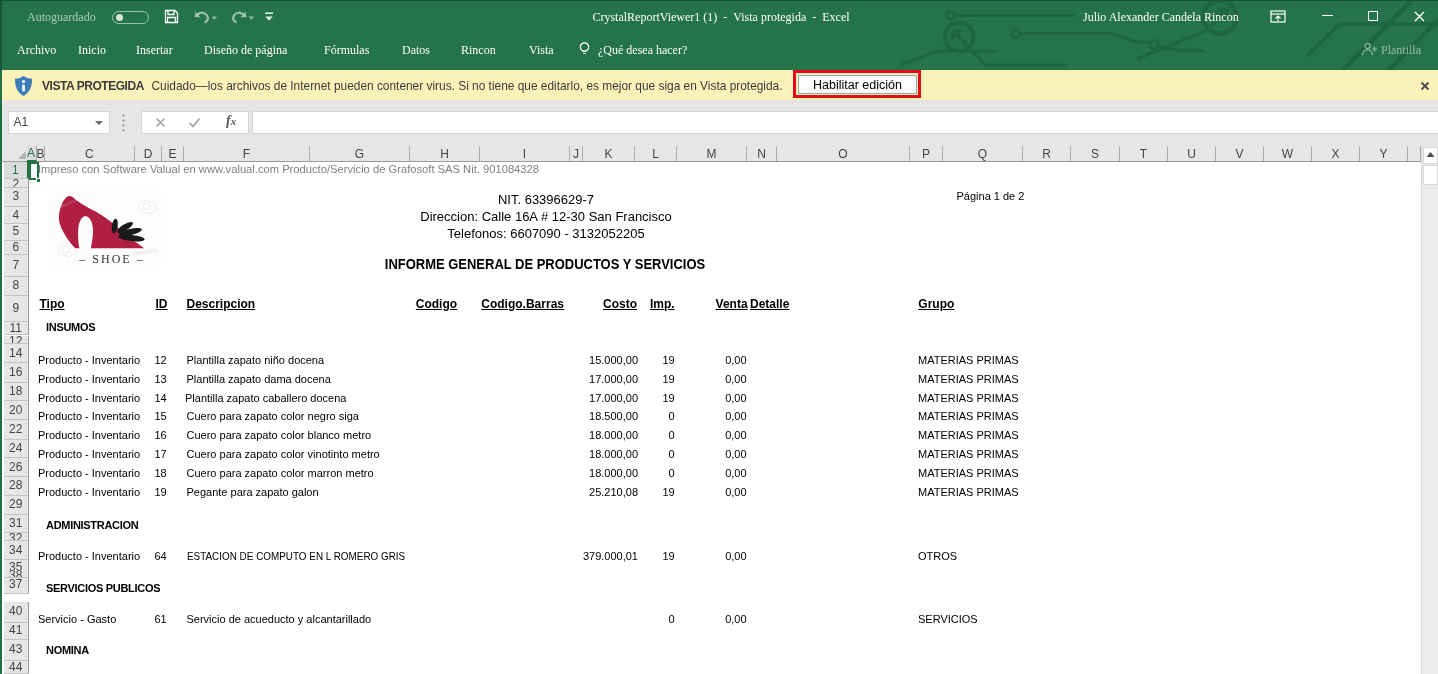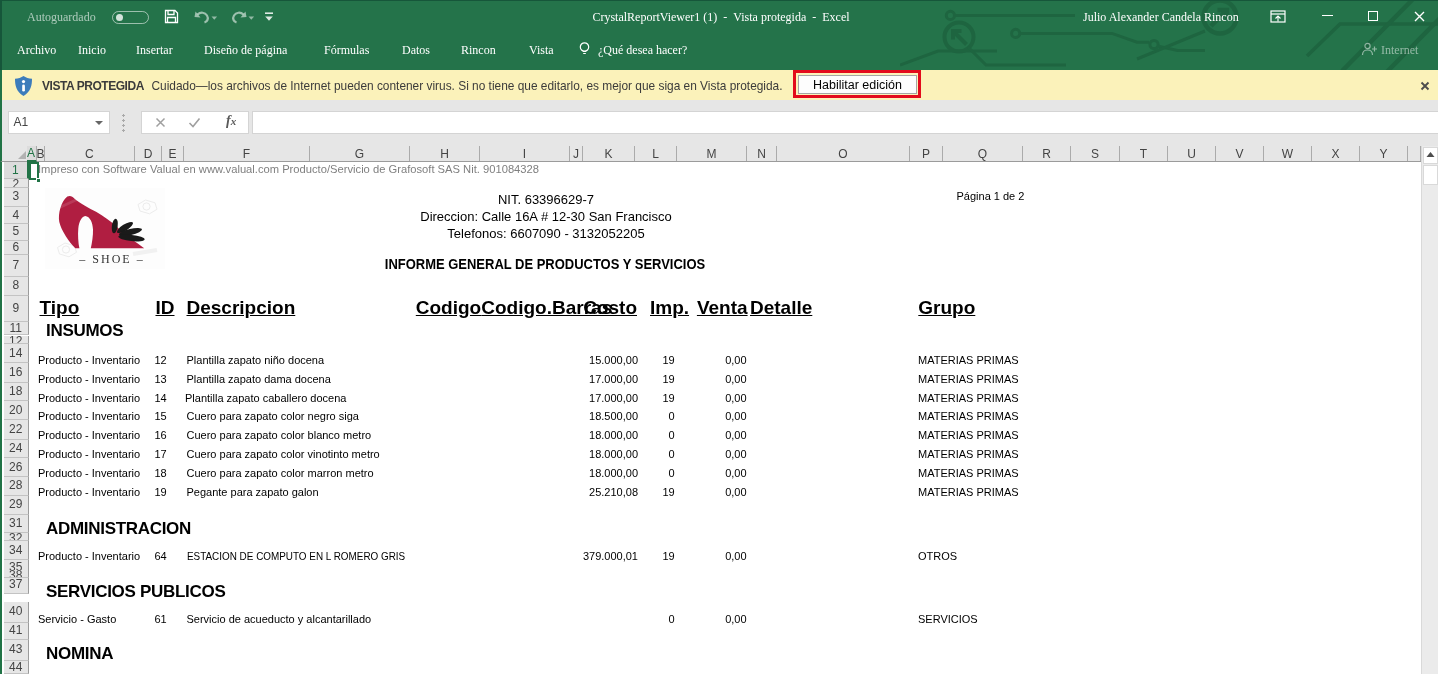--- a/index.html
+++ b/index.html
@@ -7,22 +7,22 @@
 .abs{position:absolute;}
 #chrome{left:0;top:0;width:1438px;height:70px;background:#24734a;border-top:1.5px solid #16563a;border-left:2.5px solid #16563a;font-family:Liberation Serif, serif;}
 .wt{color:#fff;font-size:12px;}
 #ybar{left:0;top:70px;width:1438px;height:30px;background:#fbf2ba;border-left:2px solid #217346;}
 #fbar{left:0;top:100px;width:1438px;height:45.5px;background:#e6e6e6;border-left:2px solid #217346;}
 .wbox{background:#fff;border:1px solid #d4d4d4;}
 #colhead{left:0;top:145.5px;width:1438px;height:16px;background:#e6e6e6;border-left:2px solid #217346;border-bottom:1px solid #9b9b9b;}
 .ch{position:absolute;top:0;height:15px;font-size:12px;color:#444;text-align:center;line-height:16px;border-right:1px solid #ababab;overflow:hidden;}
 .rh{position:absolute;left:2px;width:24.5px;background:#e6e6e6;border-bottom:1px solid #c3c3c3;border-right:1px solid #9b9b9b;font-size:12px;color:#444;text-align:center;overflow:hidden;}
 .txt{position:absolute;white-space:nowrap;font-size:11px;color:#000;}
-.sect{position:absolute;white-space:nowrap;font-size:17px;letter-spacing:-.3px;font-weight:bold;color:#000;}
-.hdr{position:absolute;white-space:nowrap;font-size:19px;font-weight:bold;color:#000;text-decoration:underline;}
+.sect{position:absolute;white-space:nowrap;font-size:11px;letter-spacing:-.3px;font-weight:bold;color:#000;}
+.hdr{position:absolute;white-space:nowrap;font-size:12px;font-weight:bold;color:#000;text-decoration:underline;}
 .rnum{text-align:right;}
 </style></head>
 <body>
 
 <div class="abs" id="chrome">
 <svg class="abs" style="left:898px;top:0" width="540" height="70" viewBox="0 0 540 70" fill="none">
 <g stroke="#1e6540" stroke-width="3">
 <circle cx="50.4" cy="14.4" r="4.1"></circle>
 <path d="M55 14.4 H175"></path>
 <circle cx="59" cy="36" r="14.5" stroke-width="4"></circle>
@@ -87,21 +87,21 @@
 <path d="M4.8 10.5 h3.4 M5.2 12.5 h2.6" stroke="#fff" stroke-width="1.2"></path>
     </svg>
 <div class="abs wt" style="left:596px;top:42px">¿Qué desea hacer?</div>
 <svg class="abs" style="left:1359px;top:41px" width="17" height="14" viewBox="0 0 17 14">
 <g stroke="rgba(255,255,255,.5)" fill="none" stroke-width="1.2">
 <circle cx="6.5" cy="4" r="2.6"></circle>
         <path d="M1.5 13 C1.5 9.5 4 8 6.5 8 C9 8 11.5 9.5 11.5 13"></path>
 <path d="M13.5 4.5 v5 M11 7 h5"></path>
       </g>
     </svg>
-<div class="abs" style="left:1379px;top:42px;font-size:12px;color:rgba(255,255,255,.5)">Internet</div>
+<div class="abs" style="left:1379px;top:42px;font-size:12px;color:rgba(255,255,255,.5)">Plantilla</div>
 </div>
 <div class="abs" id="ybar"></div>
 <svg class="abs" style="left:14.5px;top:75.5px" width="17" height="20" viewBox="0 0 17 20">
 <path d="M8.5 0 C10.8 1.7 13.7 2.5 17 2.7 C17 9 16 15.3 8.5 20 C1 15.3 0 9 0 2.7 C3.3 2.5 6.2 1.7 8.5 0 Z" fill="#3c7cbb"></path>
 <circle cx="8.5" cy="5.6" r="1.6" fill="#fff"></circle>
     <rect x="7.2" y="8.4" width="2.7" height="7.2" rx="1.3" fill="#fff"></rect>
   </svg>
 <div class="abs" style="left:42px;top:79px;font-size:12px;font-weight:bold;letter-spacing:-.45px;color:#3b3b3b">VISTA PROTEGIDA</div>
 <div class="abs" style="left:151.5px;top:79px;font-size:11.9px;color:#3b3b3b">Cuidado—los archivos de Internet pueden contener virus. Si no tiene que editarlo, es mejor que siga en Vista protegida.</div>
 <div class="abs" style="left:793px;top:70.2px;width:128px;height:27.8px;border:3.8px solid #e30b1c"></div>

